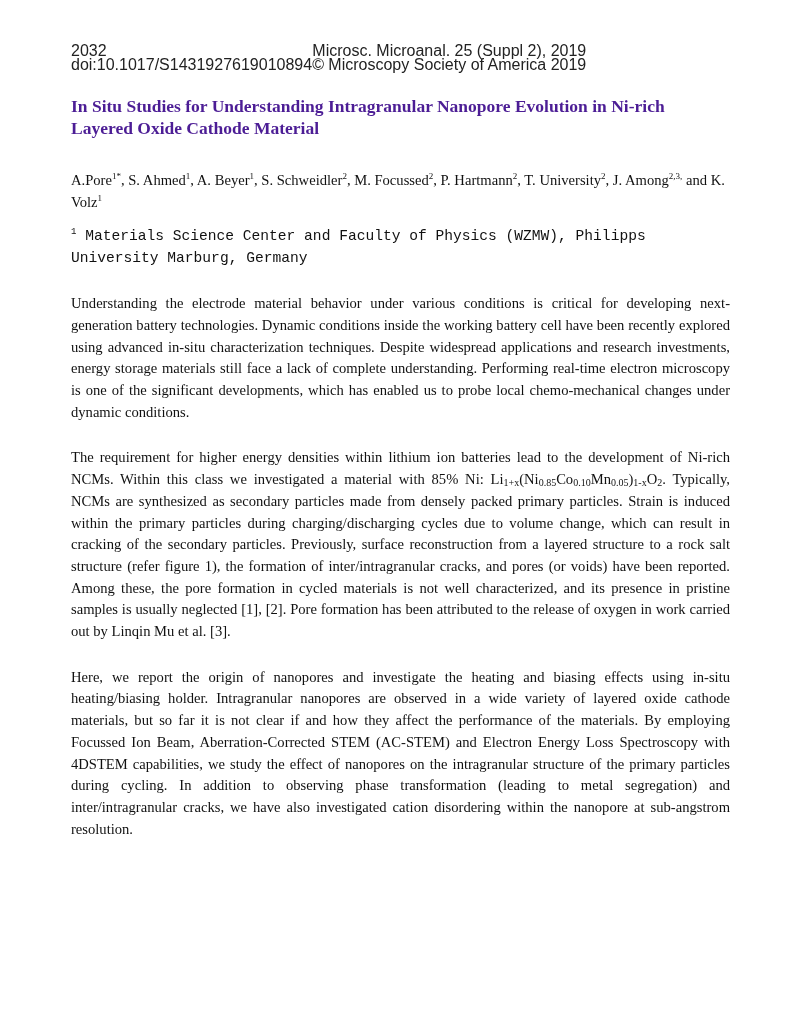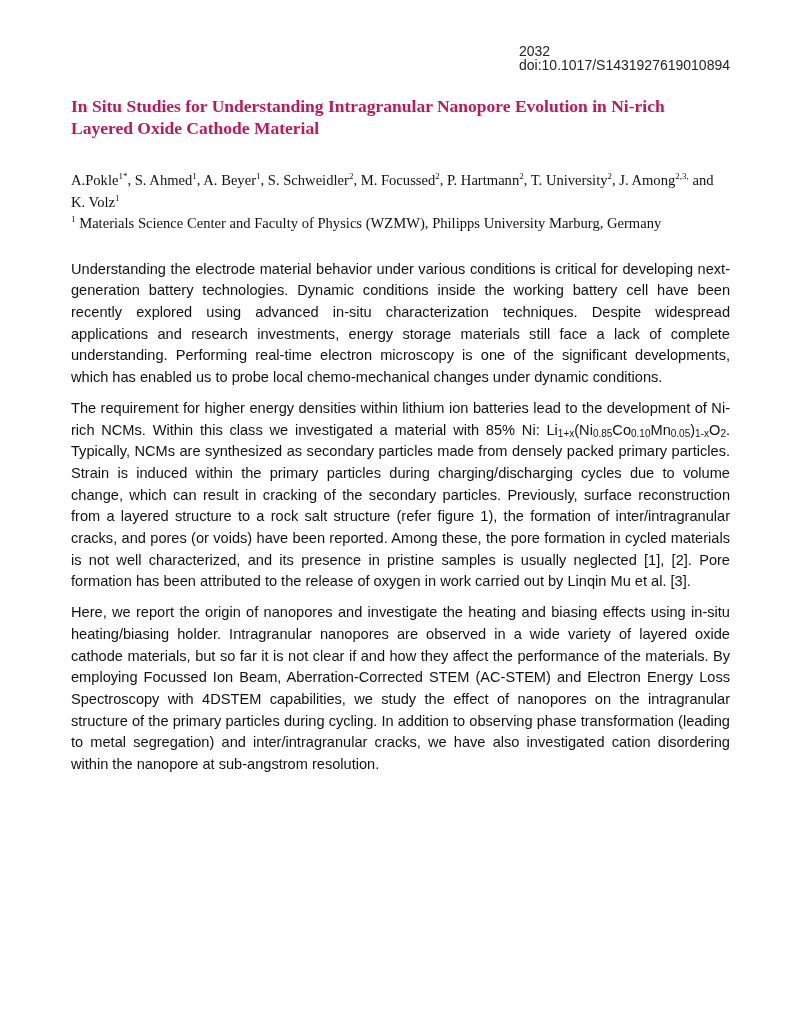--- a/index.html
+++ b/index.html
@@ -1,44 +1,48 @@
 <!DOCTYPE html>
 <html><head>
 <meta charset="utf-8">
 <style>
   html, body { margin: 0; padding: 0; background: #ffffff; }
   body { width: 800px; height: 1036px; position: relative; overflow: hidden; color: #111; }
   .page { position: absolute; left: 71px; top: 44px; width: 659px; }
-  .header { display: flex; justify-content: flex-end; font-family: "Liberation Sans", sans-serif; font-size: 14px; line-height: 14px; color: #222; }
+  .header { display: flex; justify-content: flex-start; font-family: "Liberation Sans", sans-serif; font-size: 16px; line-height: 14px; color: #222; }
   .header .right { text-align: right; }
-  .title { font-family: "Liberation Serif", serif; font-weight: bold; font-size: 17.5px; line-height: 22px; margin-top: 23px; color: #be185d; }
+  .title { font-family: "Liberation Serif", serif; font-weight: bold; font-size: 17.5px; line-height: 22px; margin-top: 23px; color: #4c1d95; }
   .authors { font-family: "Liberation Serif", serif; font-size: 14.6px; line-height: 22px; margin-top: 30px; }
-  .affils { font-family: Liberation Serif, serif; font-size: 14.6px; line-height: 21.6px; margin-top: 0; }
+  .affils { font-family: Liberation Mono, monospace; font-size: 14.6px; line-height: 21.6px; margin-top: 13px; }
   sup { font-size: 9px; vertical-align: super; line-height: 0; }
   sub { font-size: 10px; vertical-align: baseline; position: relative; top: 2px; line-height: 0; }
-  .body { font-family: Liberation Sans, sans-serif; font-size: 14.6px; line-height: 21.7px; text-align: justify; }
+  .body { font-family: Liberation Serif, serif; font-size: 14.6px; line-height: 21.7px; text-align: justify; }
   .p1 { margin-top: 24px; }
-  .p { margin-top: 9px; }
+  .p { margin-top: 24px; }
   p { margin: 0; }
 </style>
 </head>
 <body>
 
 <div class="page">
   <div class="header">
     <div class="left">
       <div>2032</div>
       <div>doi:10.1017/S1431927619010894</div>
     </div>
+    <div class="right">
+      <div>Microsc. Microanal. 25 (Suppl 2), 2019</div>
+      <div>© Microscopy Society of America 2019</div>
+    </div>
   </div>
 
   <div class="title">In Situ Studies for Understanding Intragranular Nanopore Evolution in Ni-rich Layered Oxide Cathode Material</div>
 
   <div class="authors">
-    <span><span>A.Pokle</span><sup>1*</sup></span><span>, </span>
+    <span><span>A.Pore</span><sup>1*</sup></span><span>, </span>
     <span><span>S. Ahmed</span><sup>1</sup></span><span>, </span>
     <span><span>A. Beyer</span><sup>1</sup></span><span>, </span>
     <span><span>S. Schweidler</span><sup>2</sup></span><span>, </span>
     <span><span>M. Focussed</span><sup>2</sup></span><span>, </span>
     <span><span>P. Hartmann</span><sup>2</sup></span><span>, </span>
     <span><span>T. University</span><sup>2</sup></span><span>, </span>
     <span><span>J. Among</span><sup>2,3,</sup></span><span> and </span>
     <span><span>K. Volz</span><sup>1</sup></span>
   </div>
 

